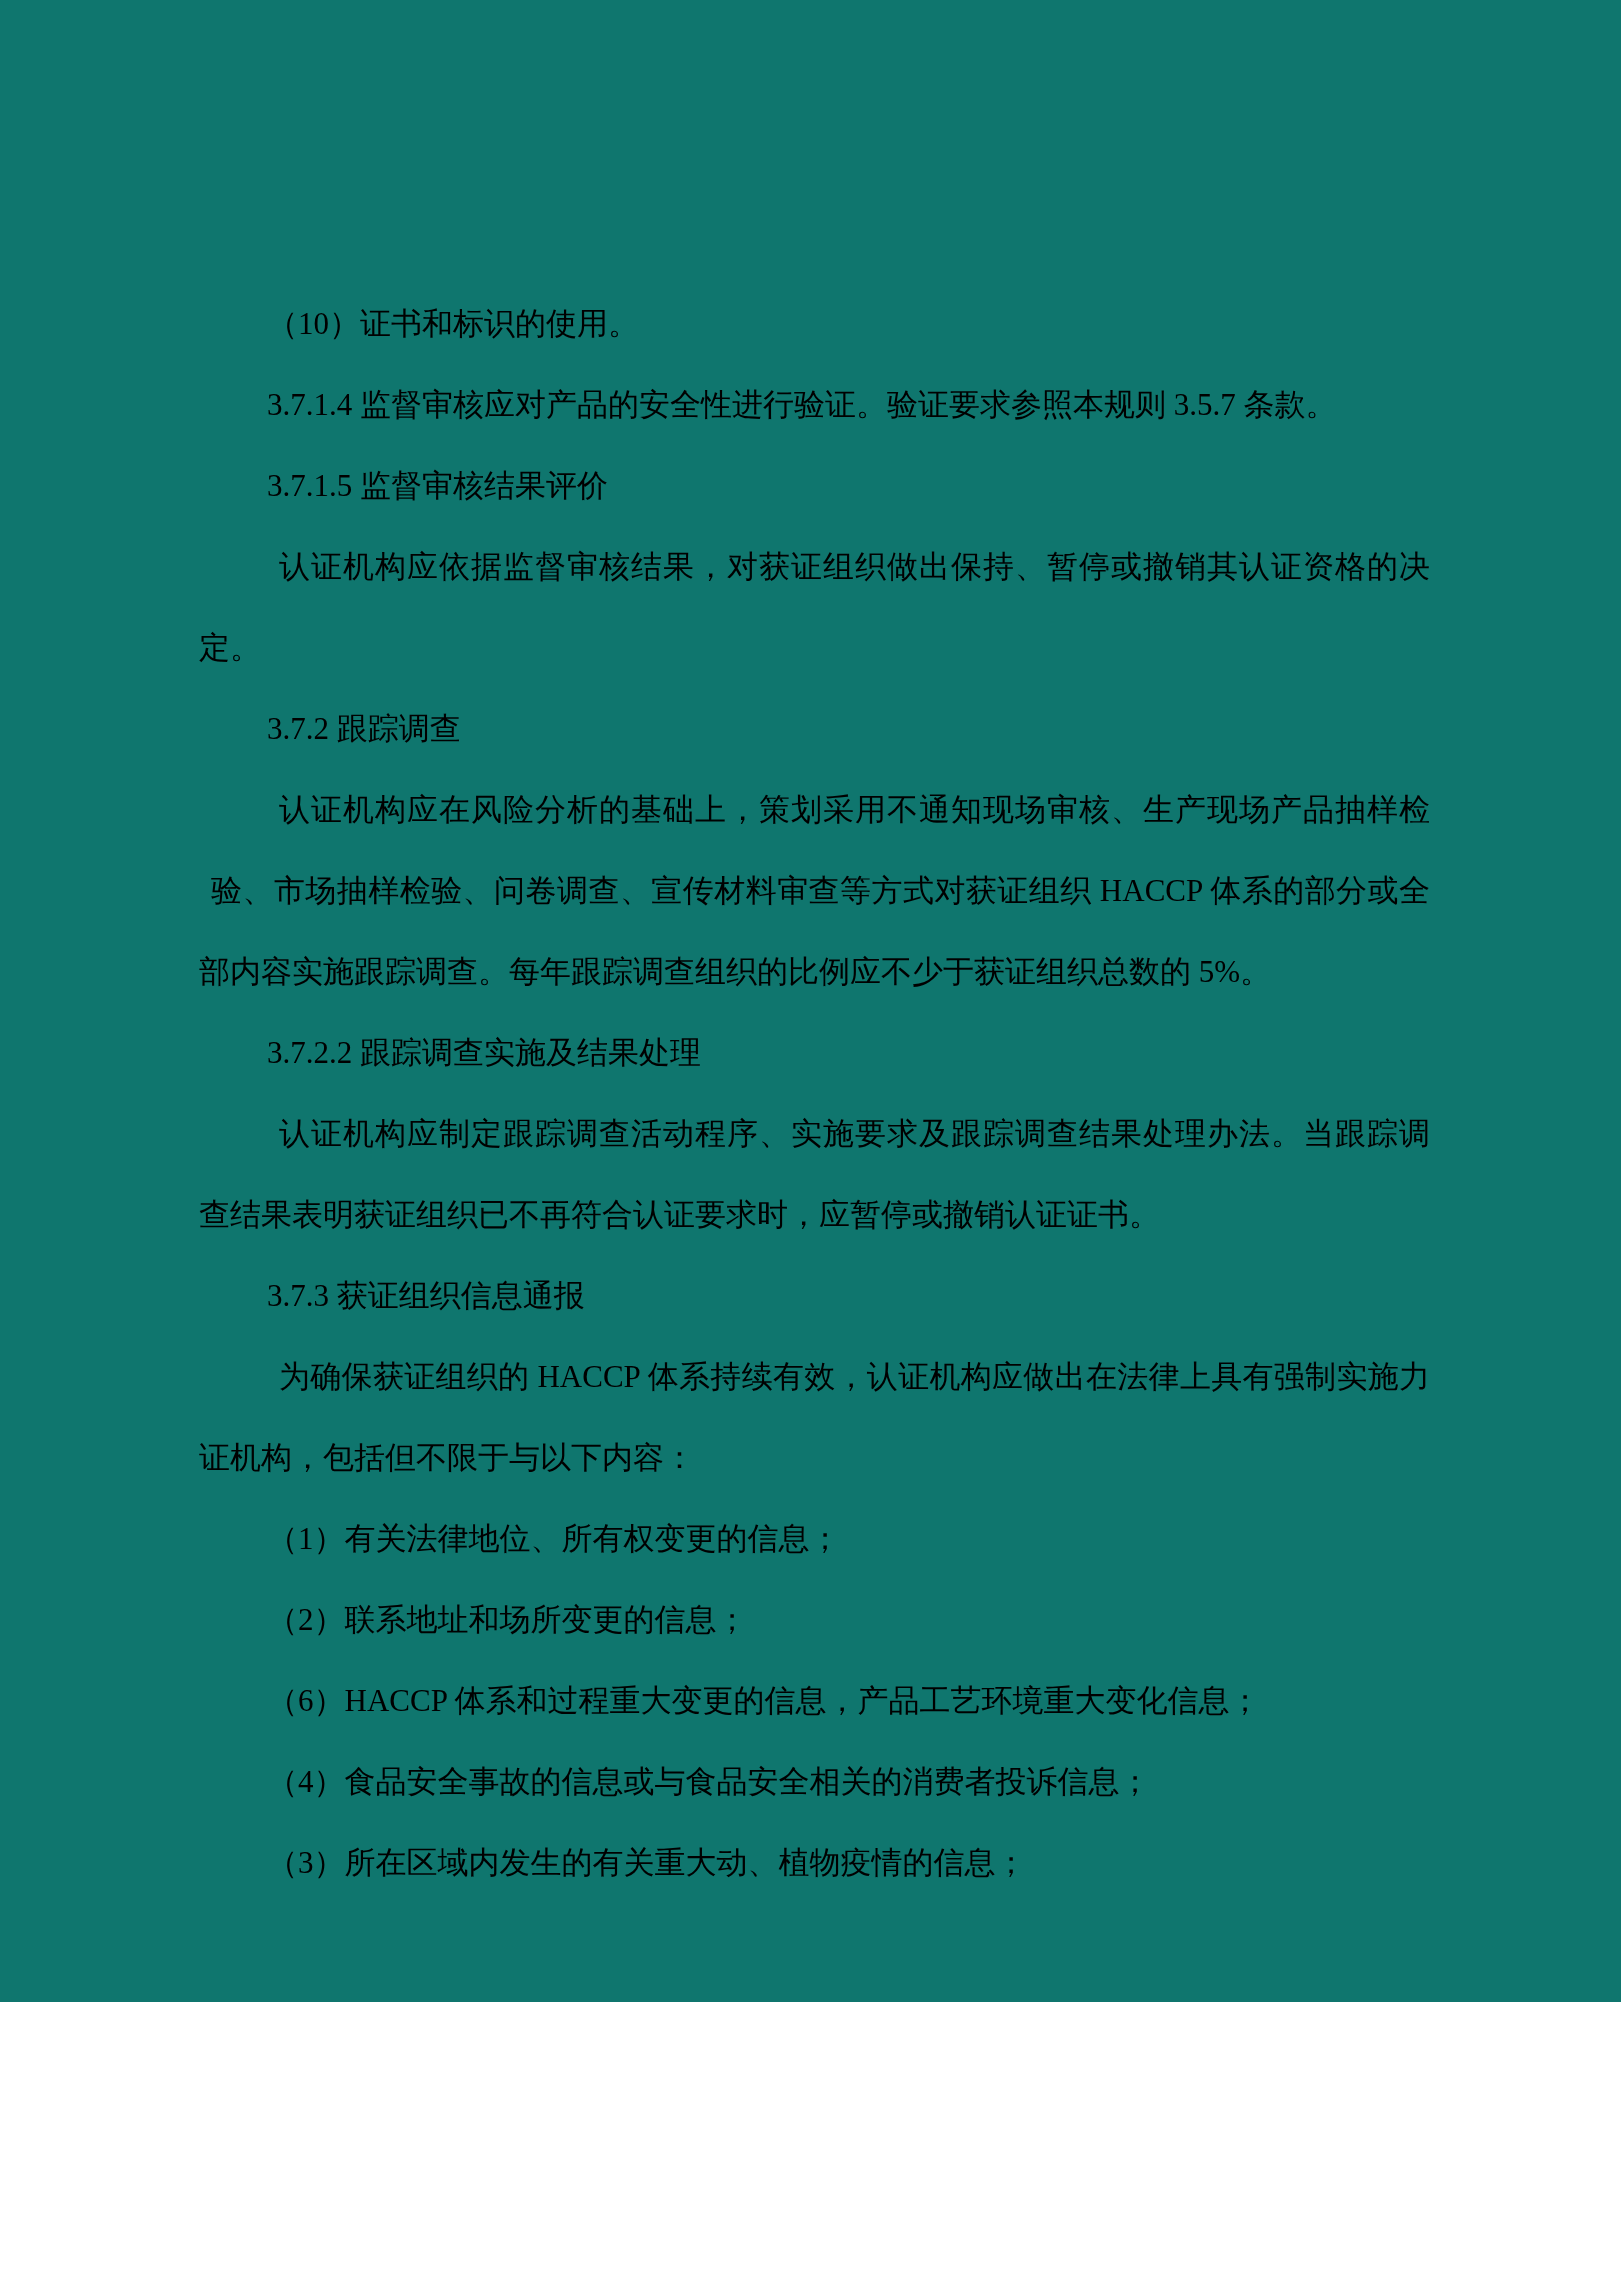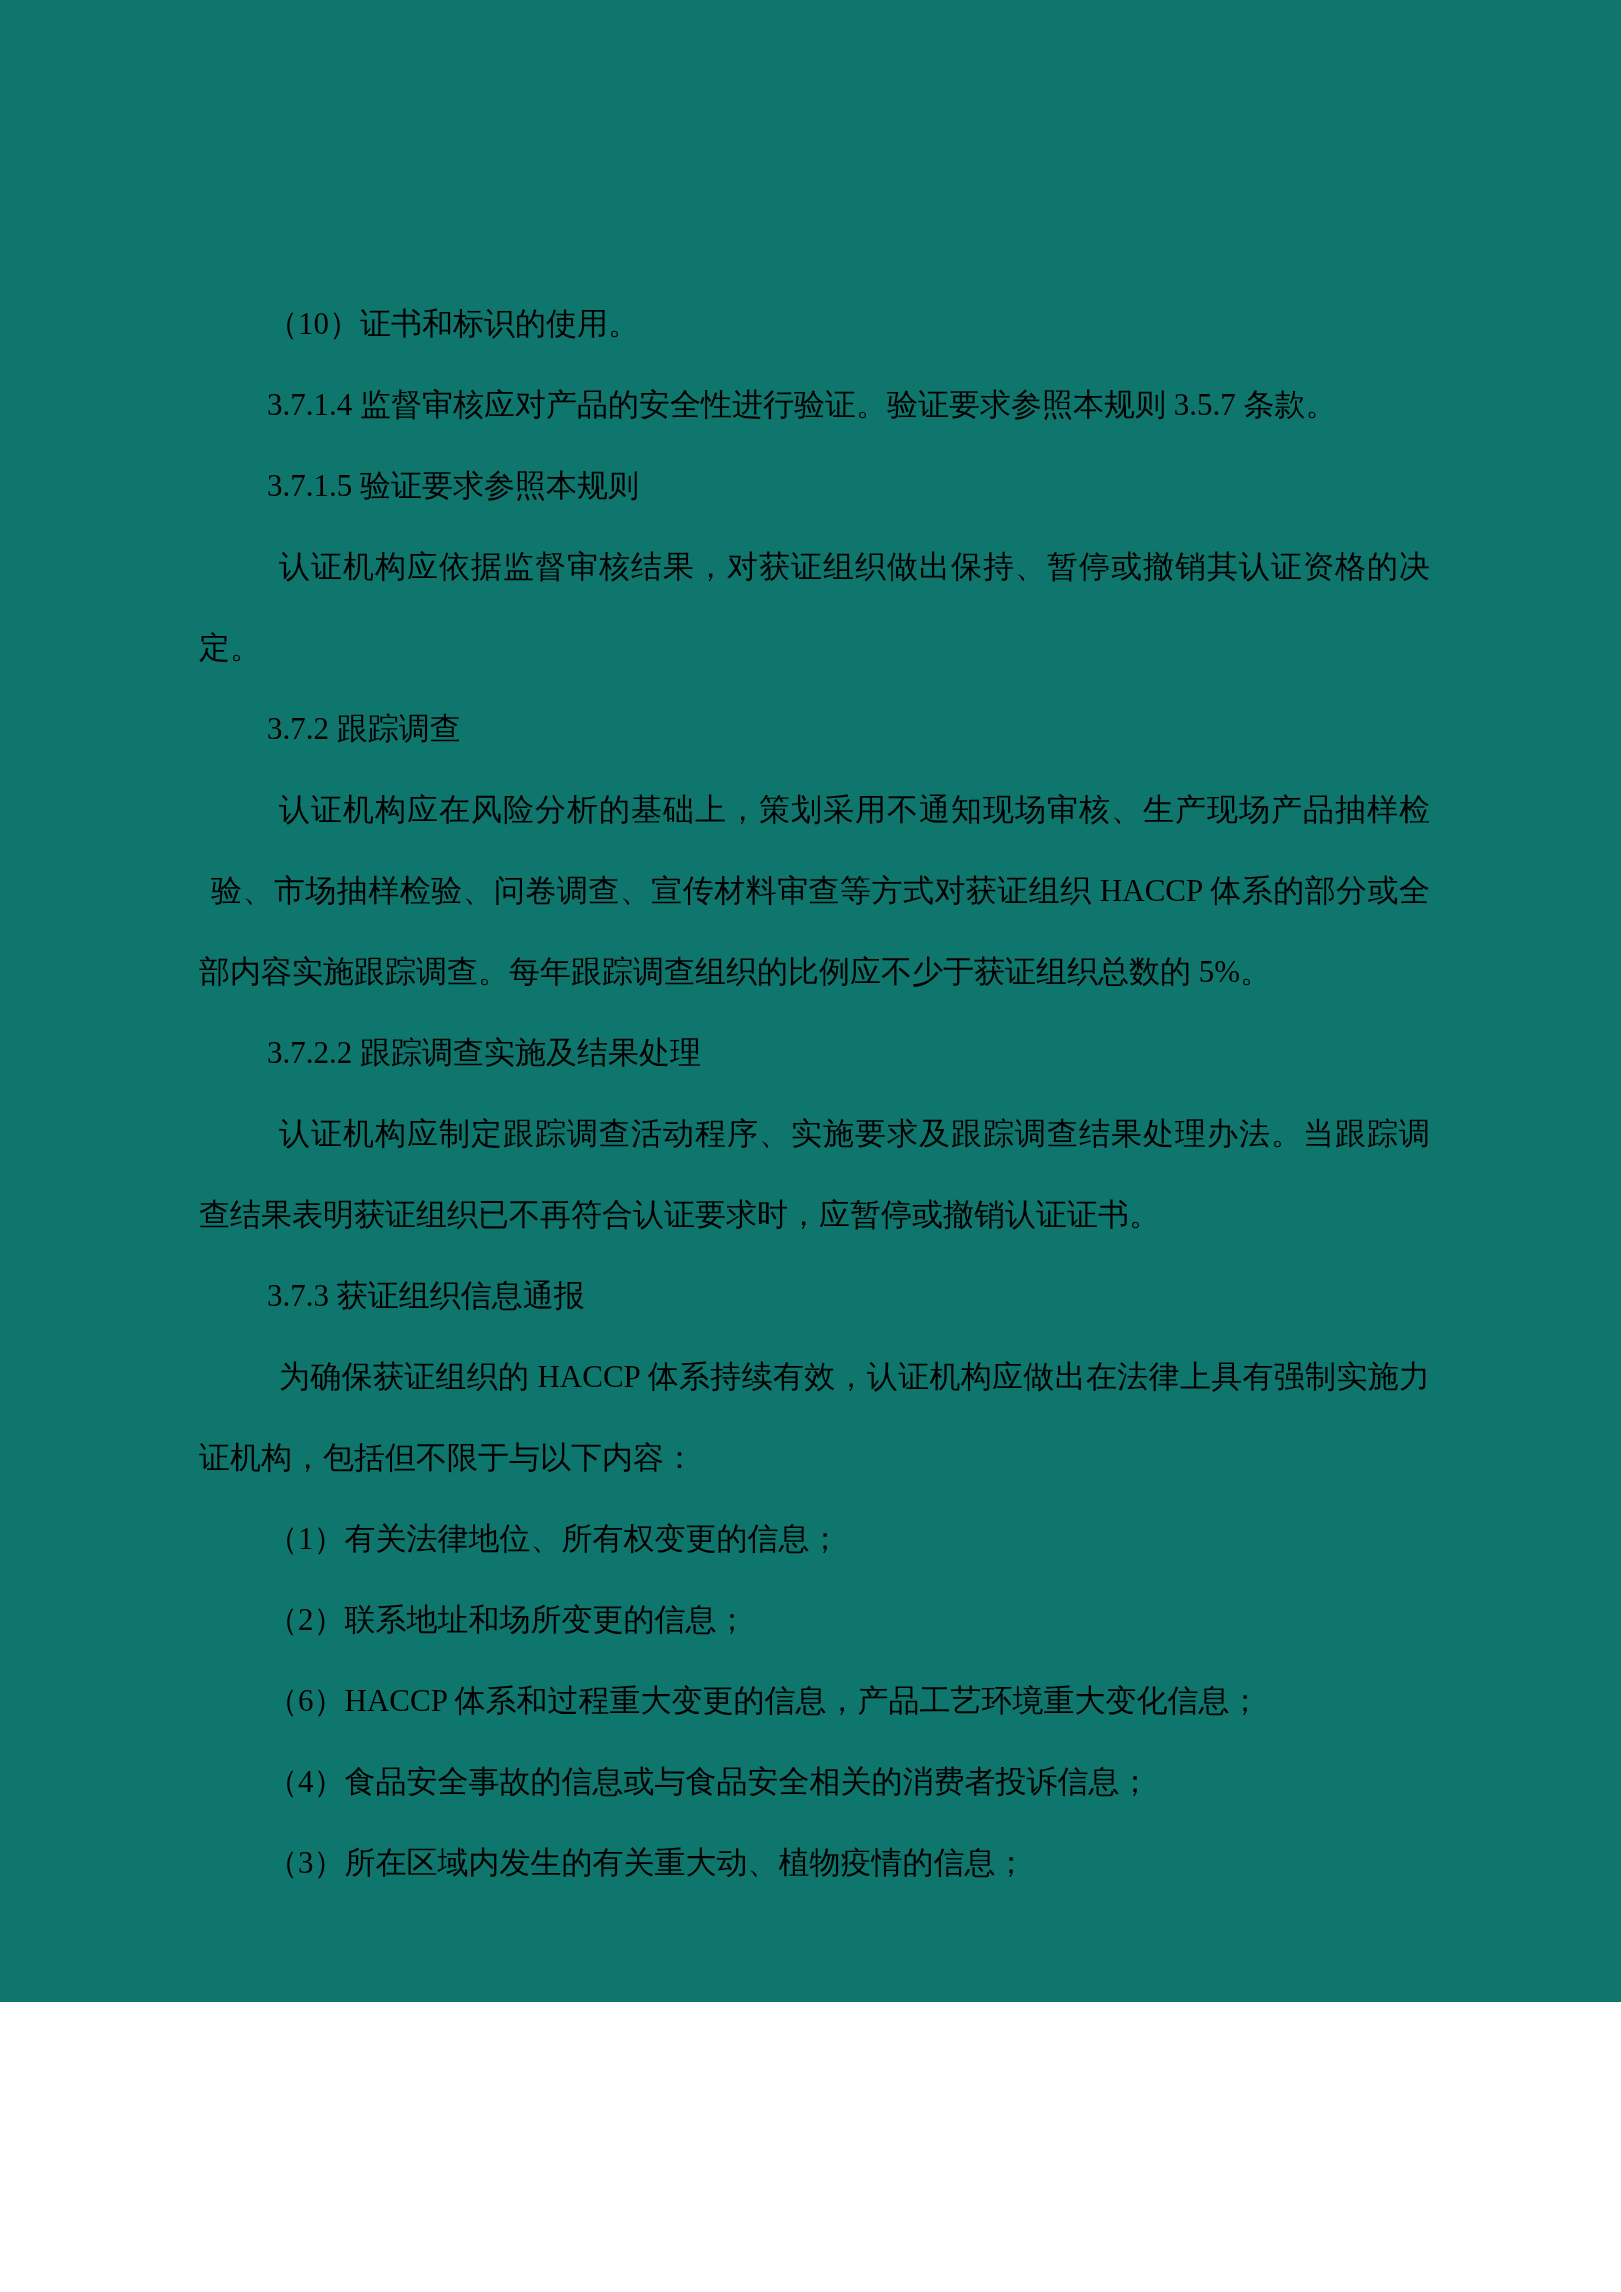--- a/index.html
+++ b/index.html
@@ -50,21 +50,21 @@
     margin-left: 48px;
   }
 </style>
 </head>
 <body>
 
 <div class="page">
   <div class="textblock">
     <div class="line indent">（10）证书和标识的使用。</div>
     <div class="line indent">3.7.1.4 监督审核应对产品的安全性进行验证。验证要求参照本规则 3.5.7 条款。</div>
-    <div class="line indent">3.7.1.5 验证要求参照本规则</div>
+    <div class="line indent">3.7.1.5 监督审核结果评价</div>
     <div class="line indent full">认证机构应依据监督审核结果，对获证组织做出保持、暂停或撤销其认证资格的决</div>
     <div class="line">定。</div>
     <div class="line indent">3.7.2 跟踪调查</div>
     <div class="line indent full">认证机构应在风险分析的基础上，策划采用不通知现场审核、生产现场产品抽样检</div>
     <div class="line full">验、市场抽样检验、问卷调查、宣传材料审查等方式对获证组织 HACCP 体系的部分或全</div>
     <div class="line">部内容实施跟踪调查。每年跟踪调查组织的比例应不少于获证组织总数的 5%。</div>
     <div class="line indent">3.7.2.2 跟踪调查实施及结果处理</div>
     <div class="line indent full">认证机构应制定跟踪调查活动程序、实施要求及跟踪调查结果处理办法。当跟踪调</div>
     <div class="line">查结果表明获证组织已不再符合认证要求时，应暂停或撤销认证证书。</div>
     <div class="line indent">3.7.3 获证组织信息通报</div>

